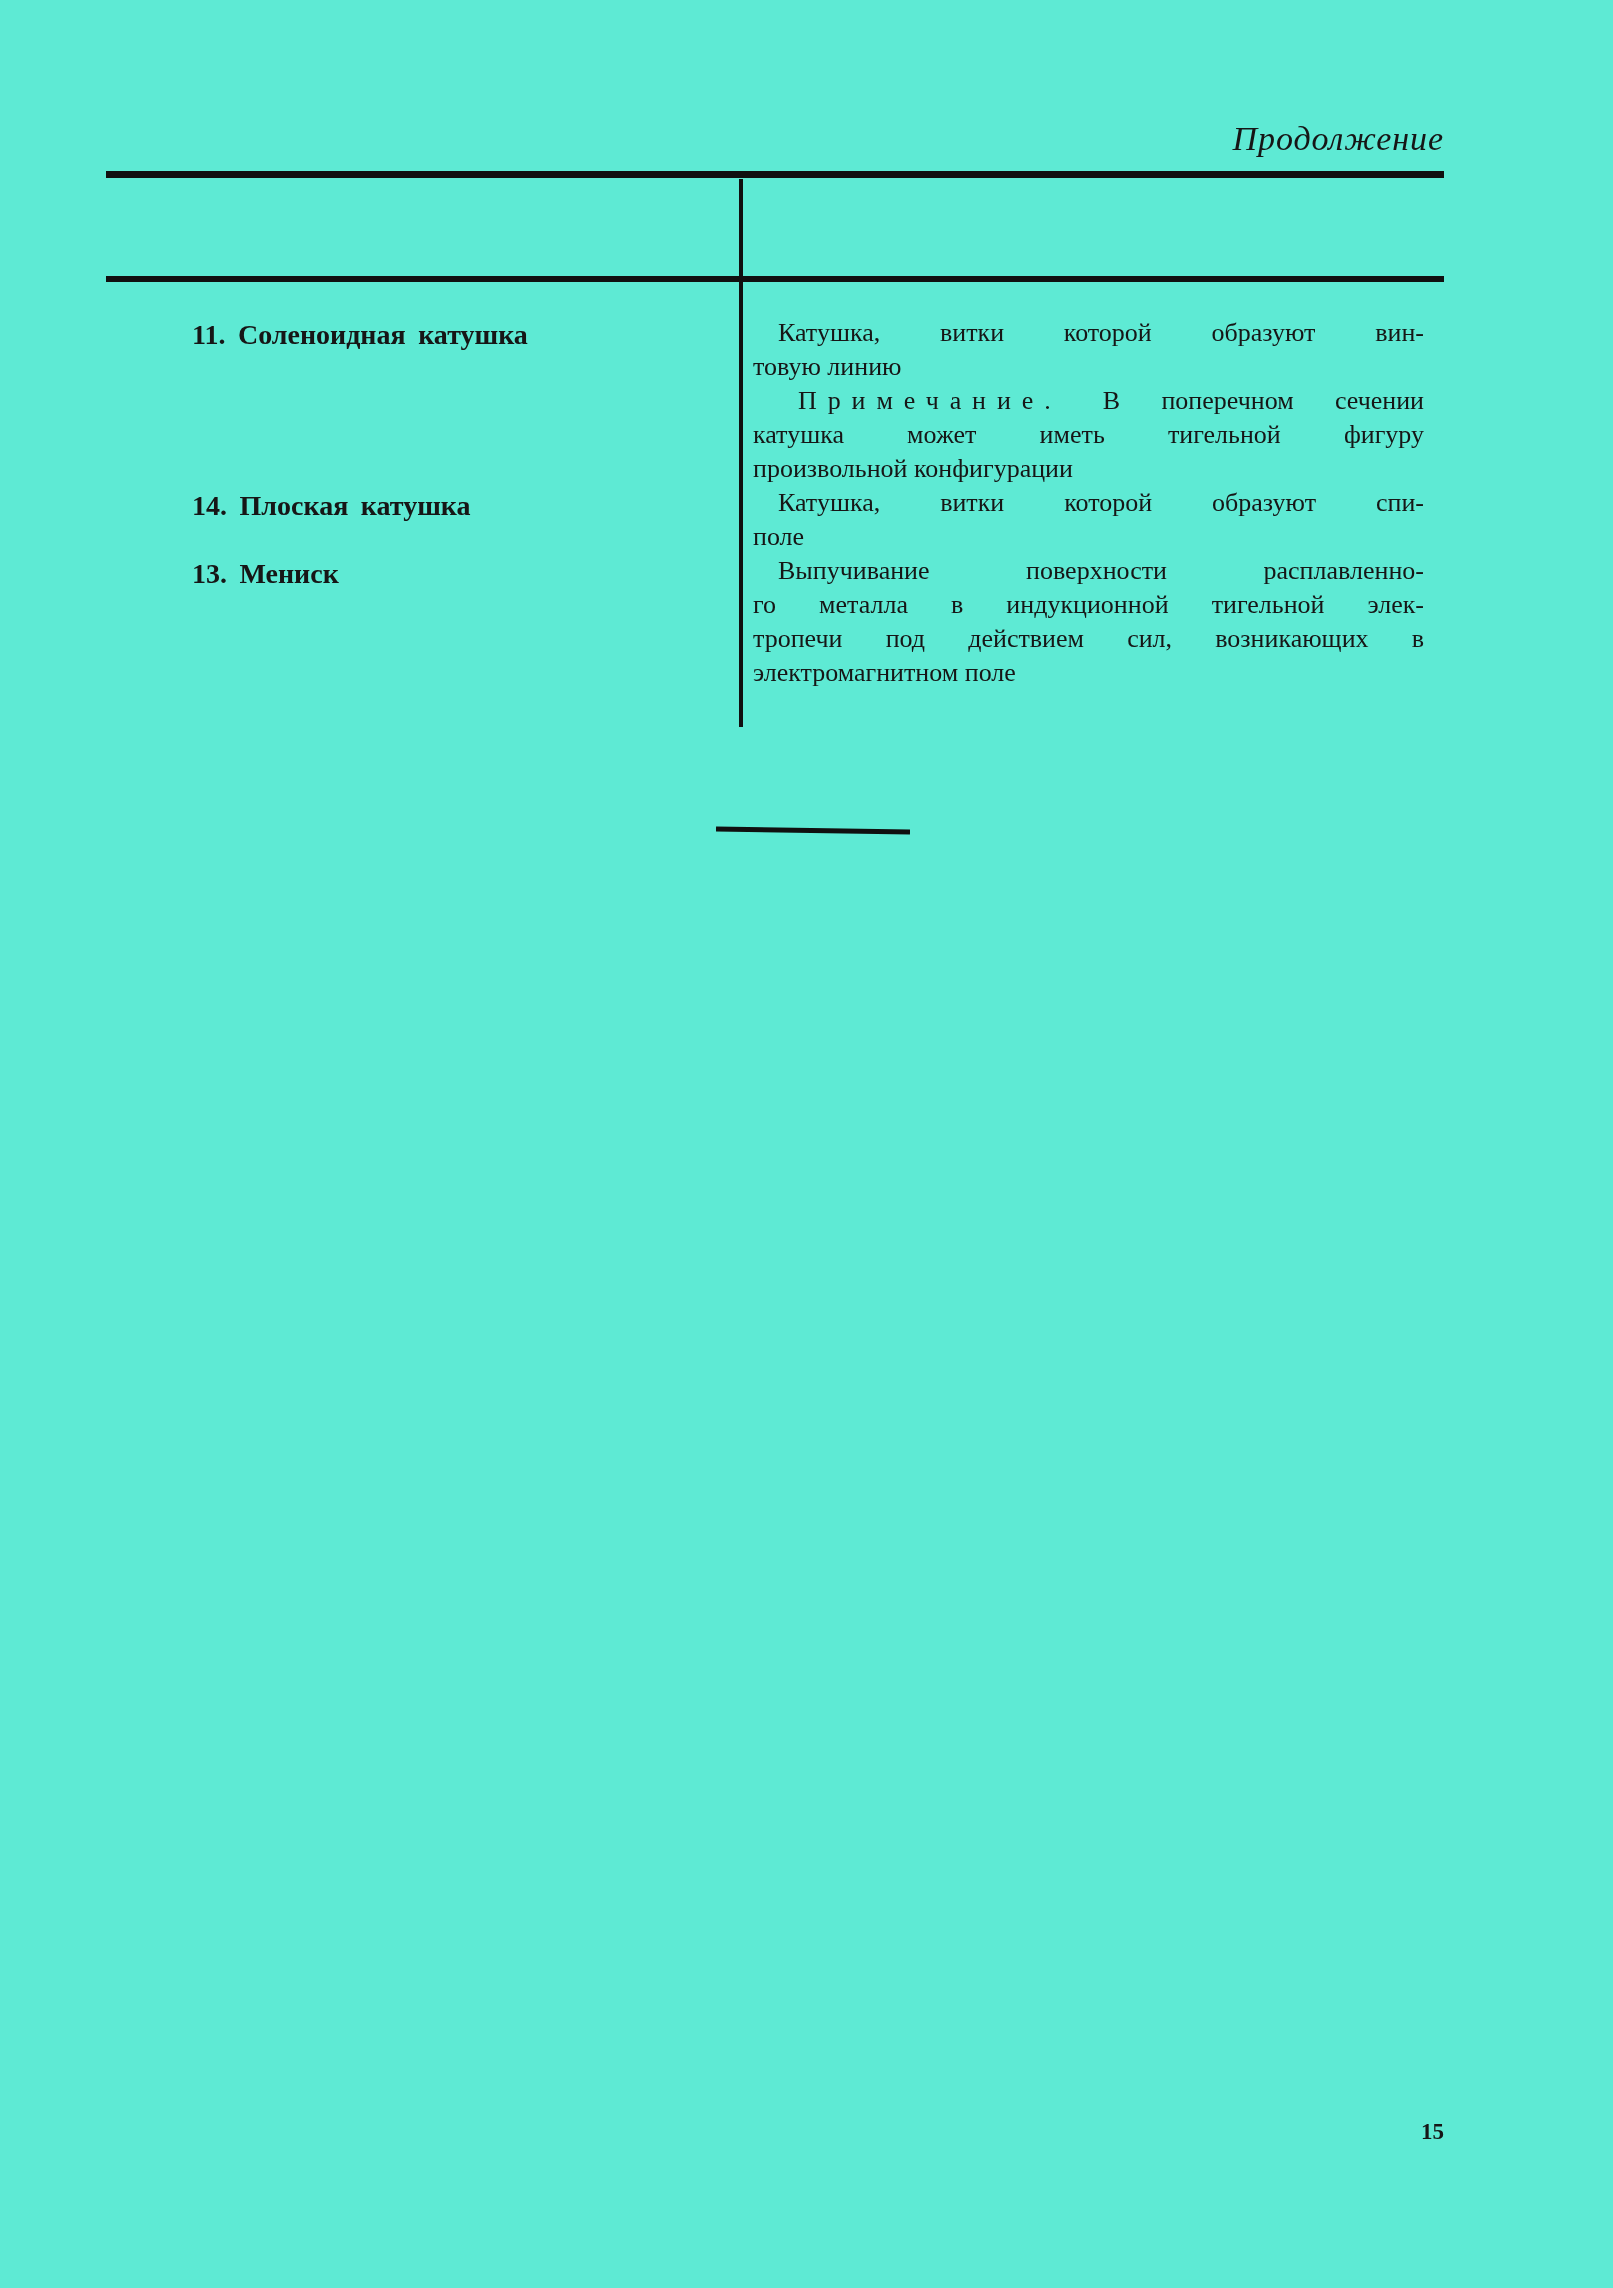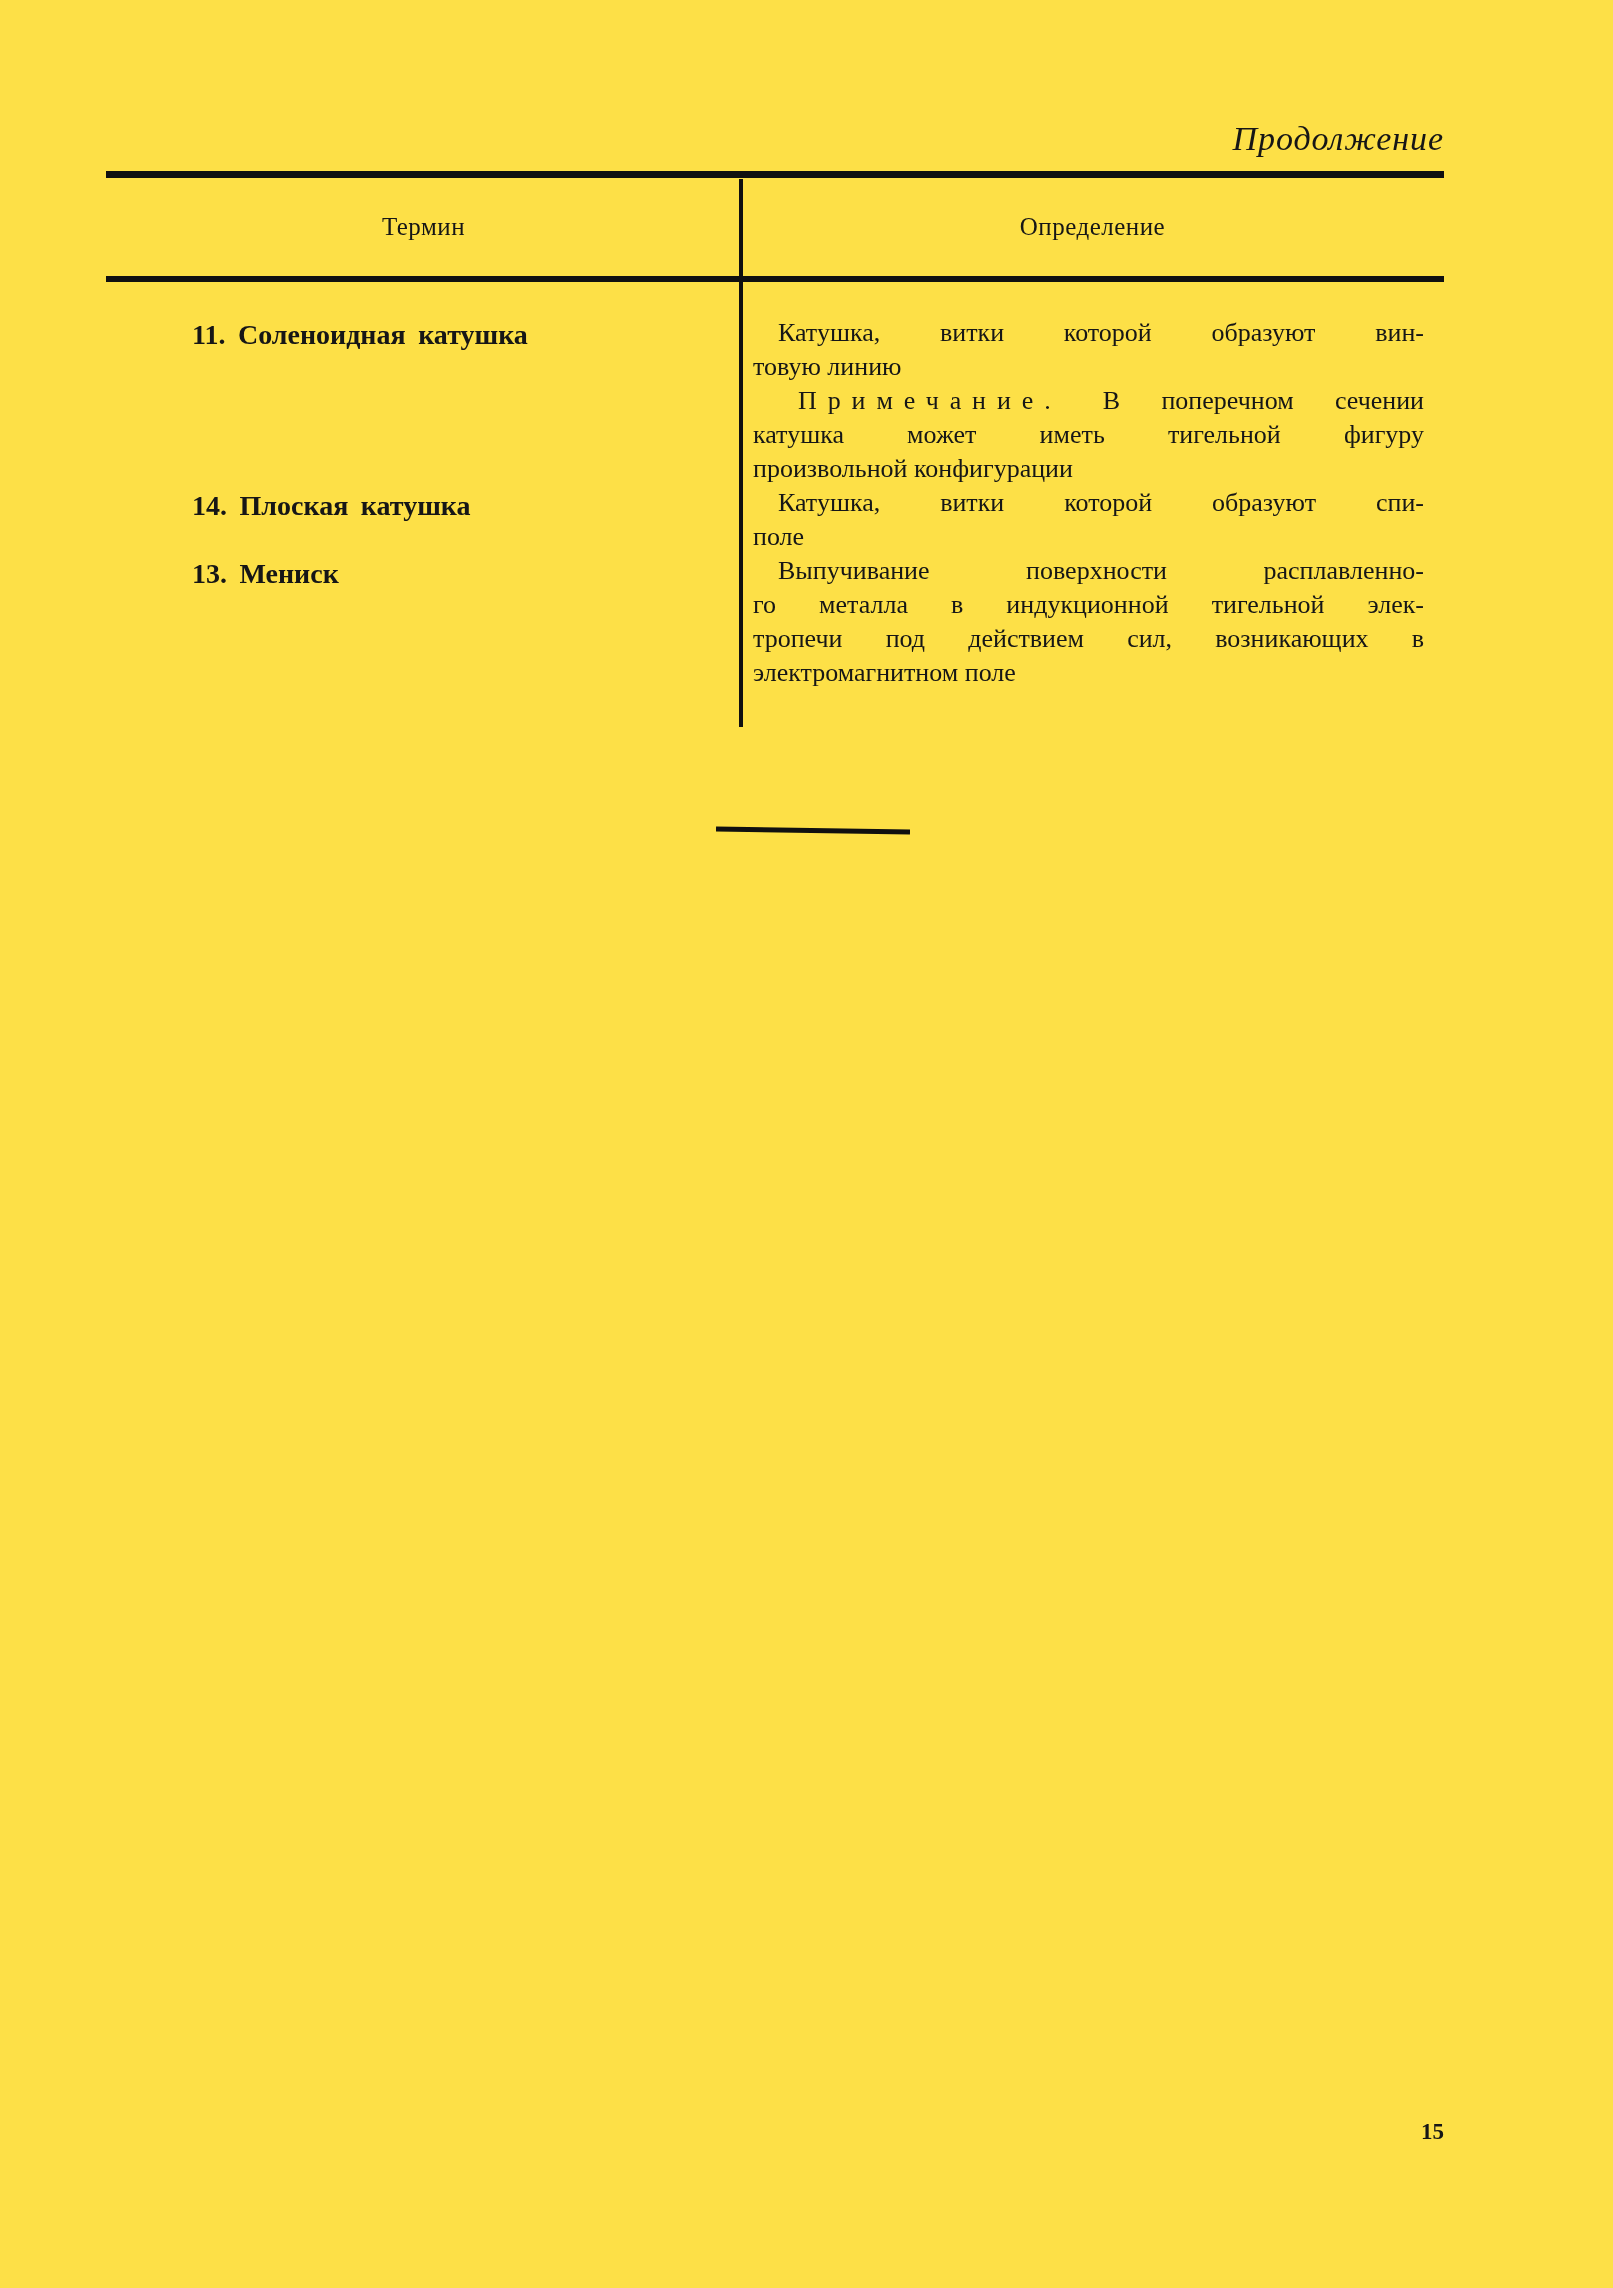--- a/index.html
+++ b/index.html
@@ -2,21 +2,21 @@
 <html lang="ru" style="font-size:14.8px"><head>
 <meta charset="utf-8">
 <style>
   * { margin: 0; padding: 0; box-sizing: border-box; }
   html, body { background: #e8e8e8; }
   .page {
     position: relative;
     width: 1613px;
     height: 2289px;
     margin: 0 auto;
-    background: #fde047;
+    background: #5eead4;
     color: #161616;
     font-family: "Liberation Serif", "DejaVu Serif", serif;
     overflow: hidden;
   }
   
   .continuation {
     position: absolute;
     top: 120px;
     left: 106px;
     width: 1338px;
@@ -117,24 +117,20 @@
 </style>
 </head>
 <body>
 
 <div class="page">
 
   <div class="continuation">Продолжение</div>
 
   <div class="rule-top"></div>
 
-  <div class="thead">
-    <div class="th th-term">Термин</div>
-    <div class="th th-def">Определение</div>
-  </div>
 
   <div class="rule-header-bottom"></div>
   <div class="col-divider"></div>
 
   <div class="tbody">
     <div class="terms">
       <div class="terms-inner">
           <div class="term" style="top: 1.8px;">11. Соленоидная катушка</div>
           <div class="term" style="top: 173px;">14. Плоская катушка</div>
           <div class="term" style="top: 241px;">13. Мениск</div>

